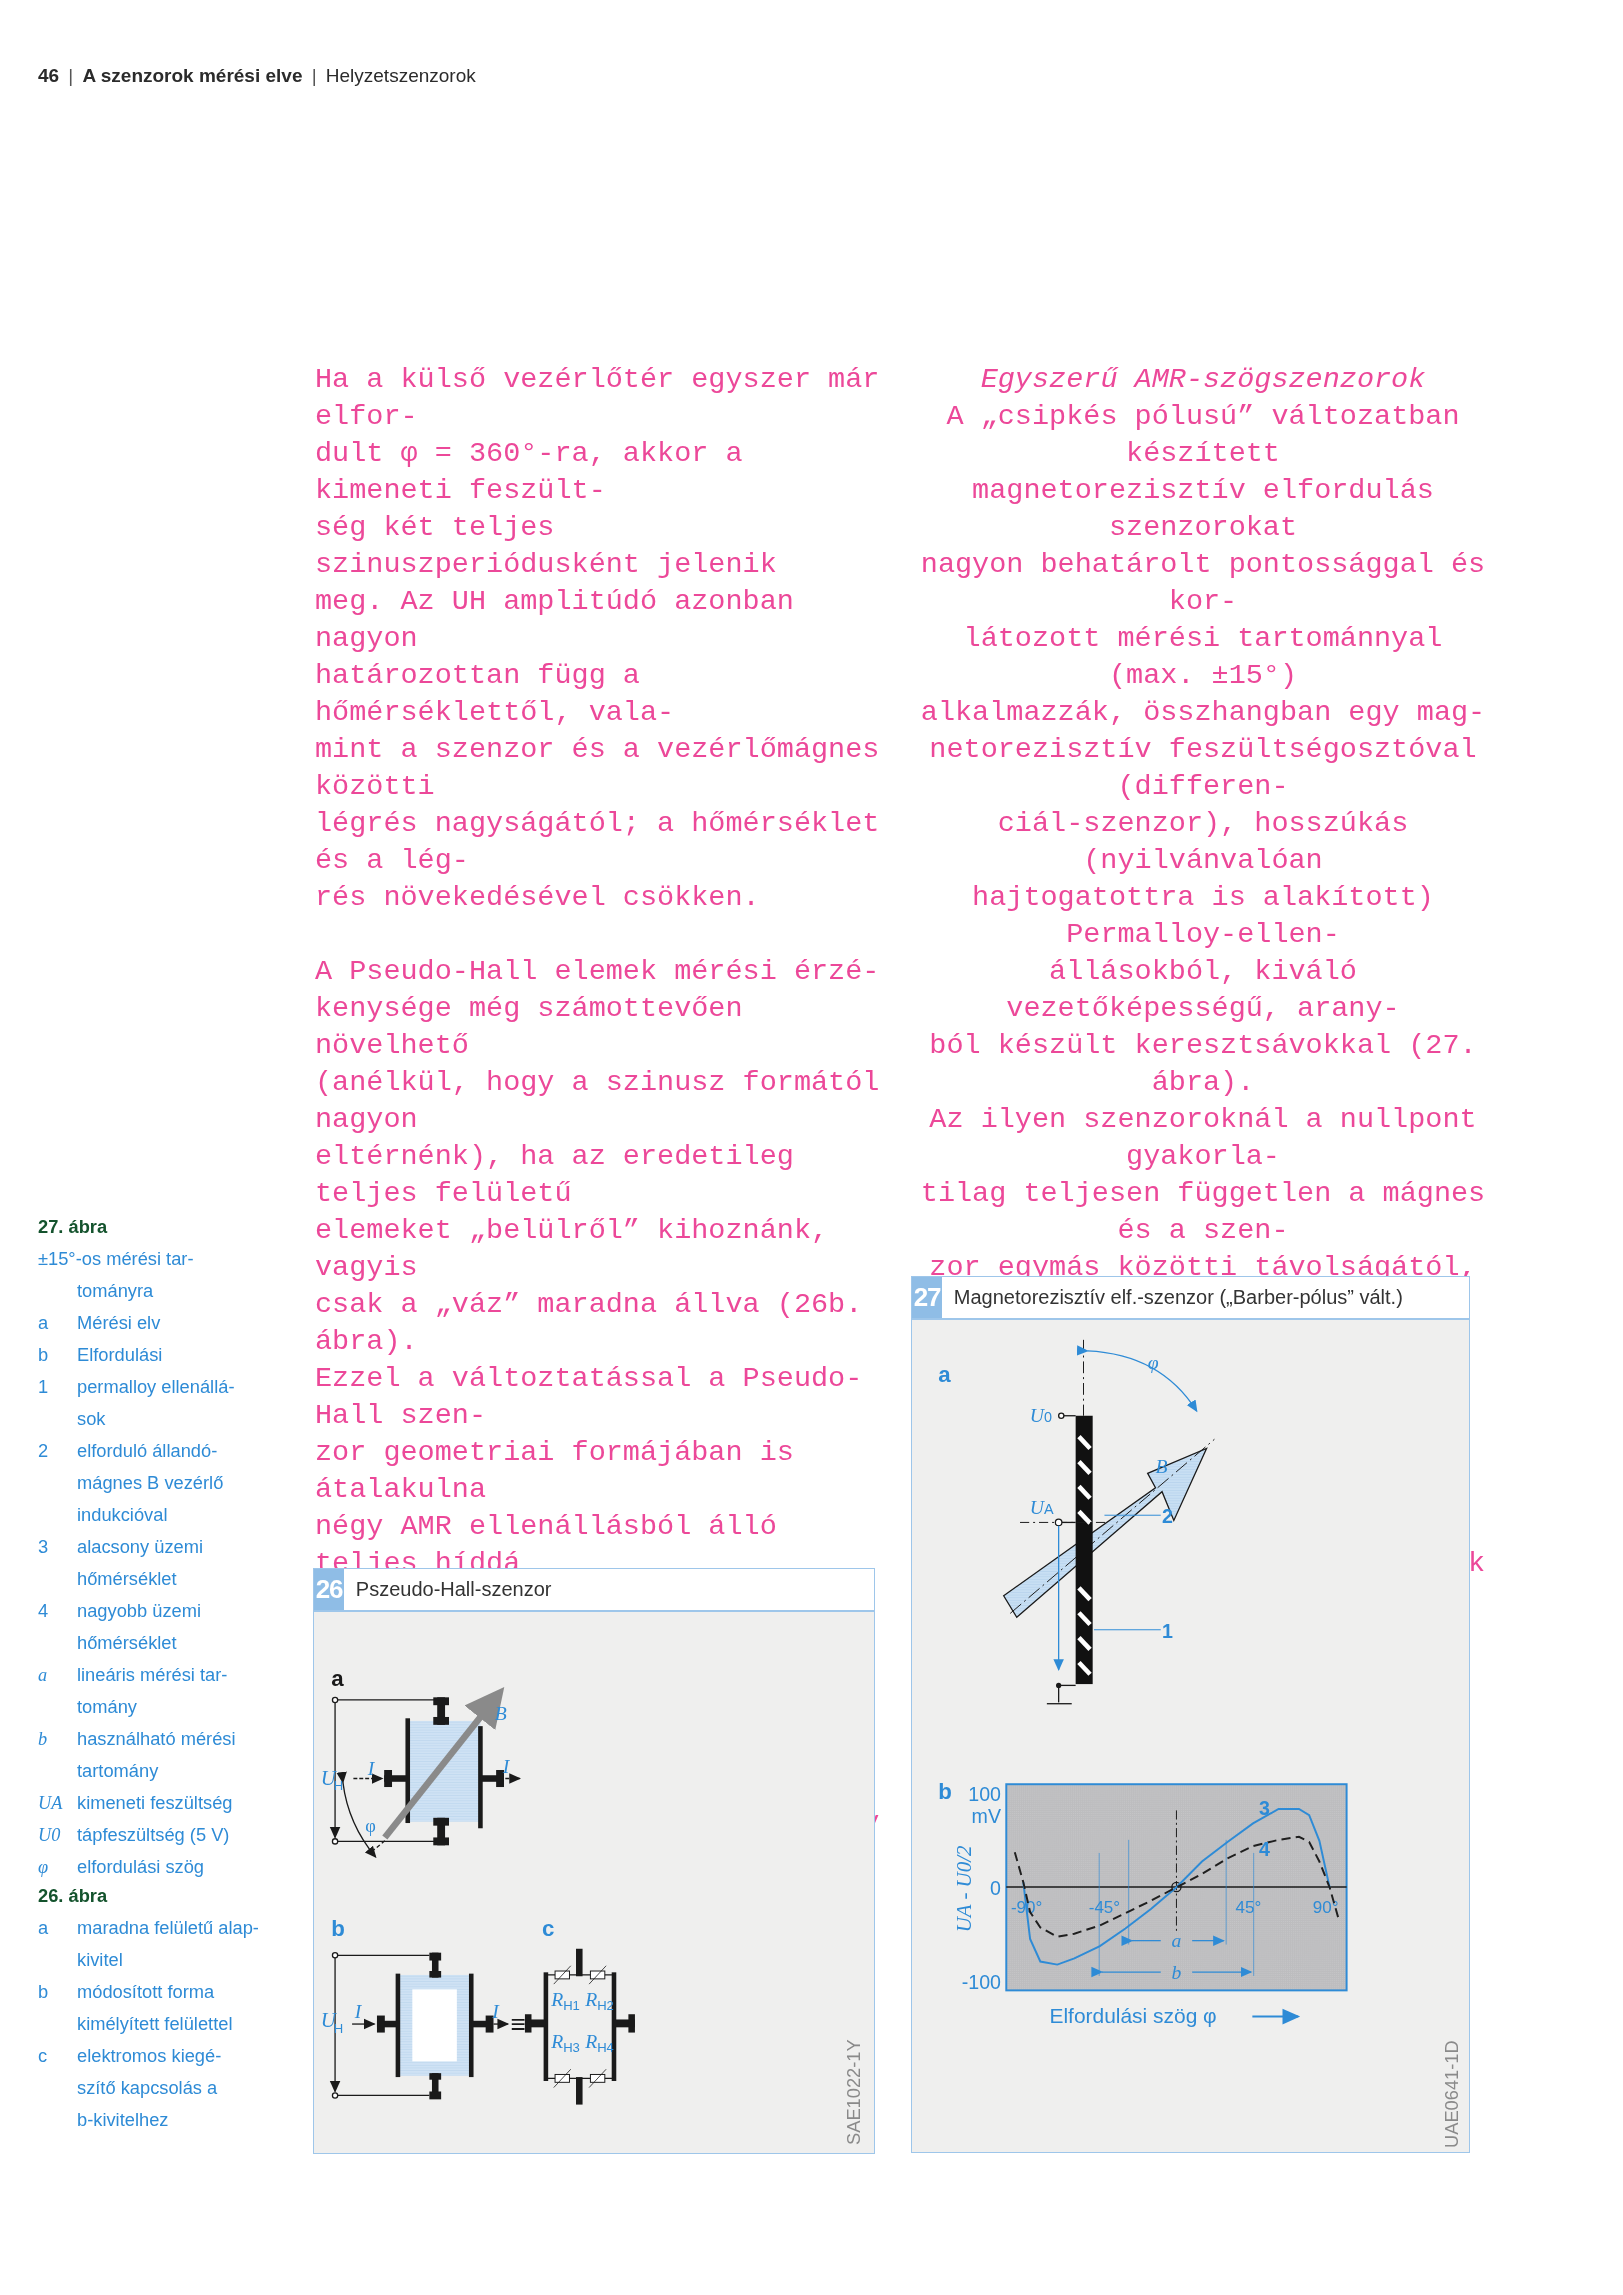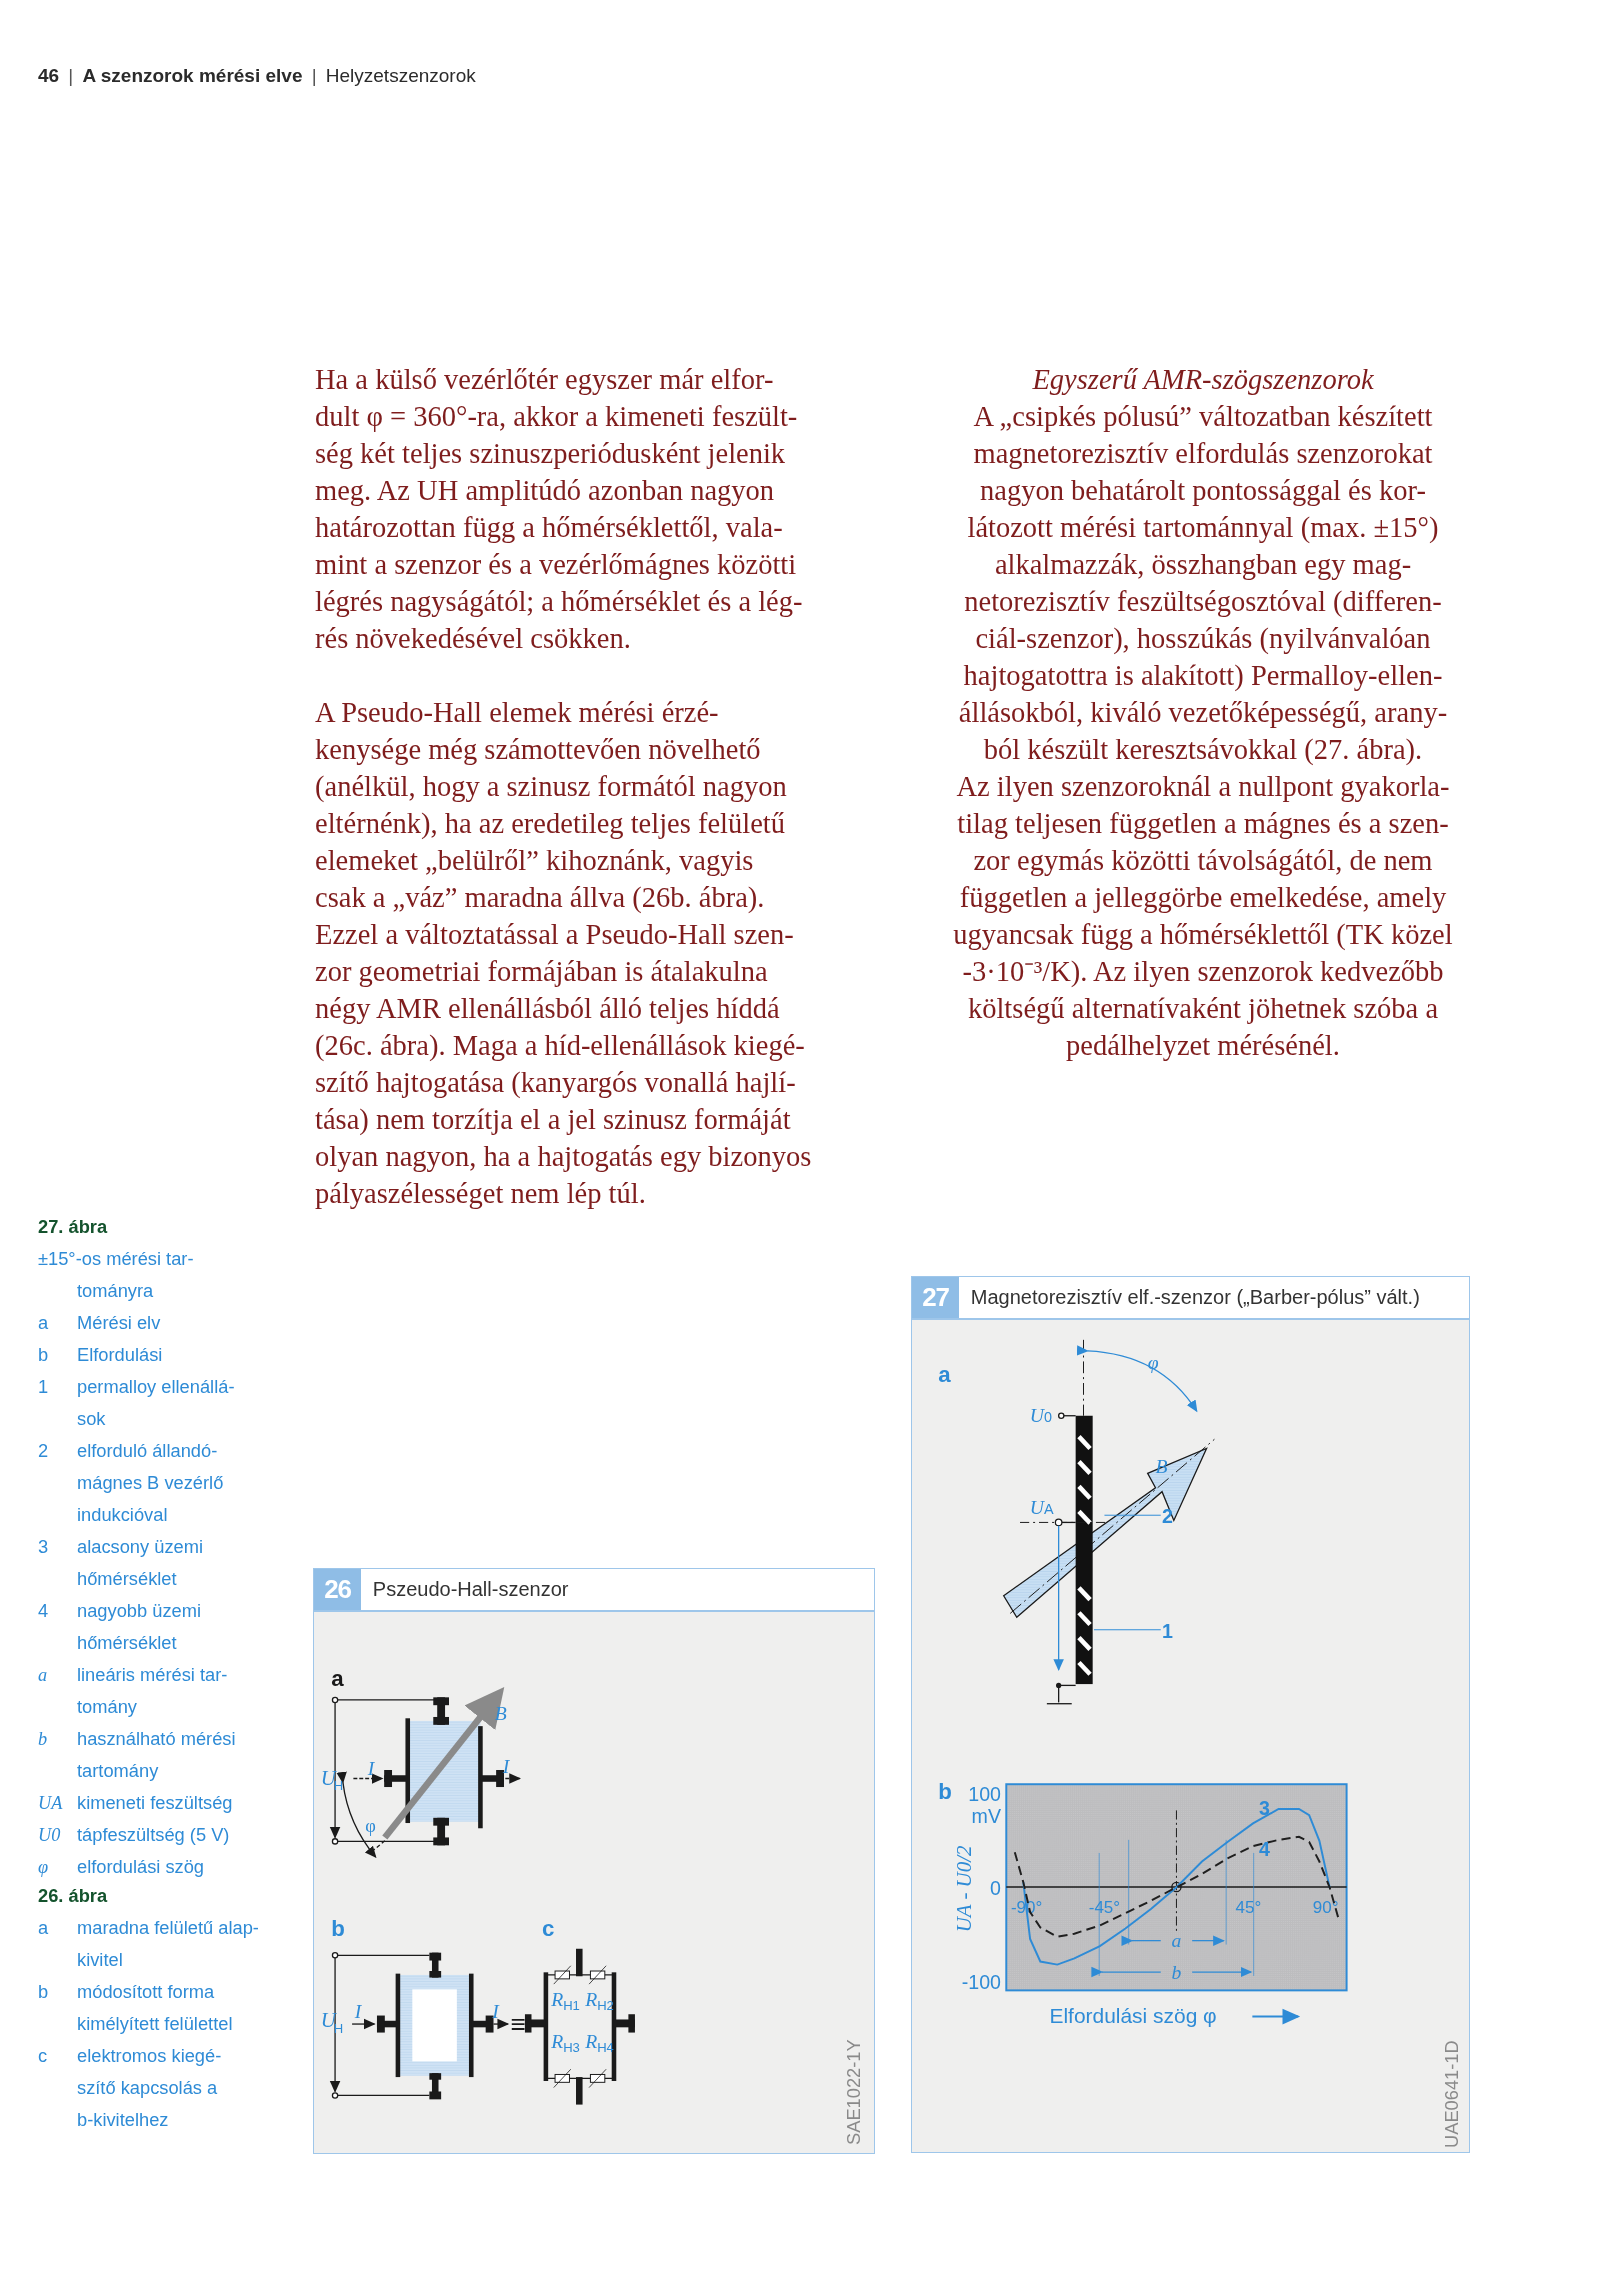--- a/index.html
+++ b/index.html
@@ -4,40 +4,40 @@
 <style>
   html, body { margin:0; padding:0; }
   body { width:1623px; height:2295px; background:#ffffff; position:relative; overflow:hidden; color:#2a2a2a; }
 
   
   #running-header { position:absolute; left:38px; top:65px; font-family:"Liberation Sans", sans-serif; font-size:19px; color:#2b2b2b; white-space:nowrap; }
   #running-header .pg, #running-header .chap { font-weight:bold; }
   #running-header .sep { color:#555; margin:0 9.2px; font-weight:normal; }
 
   
-  .col { position:absolute; font-family:Liberation Serif, serif; font-size:28.5px; line-height:37px; color:#7f1d1d; }
+  .col { position:absolute; font-family:Liberation Mono, monospace; font-size:28.5px; line-height:37px; color:#ec4899; }
   #col1 { left:315px; top:361px; width:576px; }
   #col2 { left:915px; top:361px; width:576px;text-align:center; }
   .col p { margin:0 0 37px 0; white-space:pre-line; }
   .col .subhead { font-style:italic; margin:0; }
   .col .tight { margin:0; }
 
   
   #sidebar { position:absolute; left:38px; width:262px; font-family:"Liberation Sans", sans-serif; font-size:18.3px; line-height:32px; color:#2e8bd6; }
   #sidebar .fig-title { font-weight:bold; color:#14532d; }
   .cap-row { display:flex; }
   .cap-key { width:39px; flex:none; }
   .cap-key.it { font-family:"Liberation Serif", serif; font-style:italic; }
   .cap-val { flex:1; }
   .cap-indent { padding-left:39px; }
 
   
   .figbox { position:absolute; background:#efefee; border:1.3px solid #9ec6ea; box-sizing:border-box; }
   .fighead { position:absolute; left:0; top:0; right:0; height:41px; background:#ffffff; border-bottom:2px solid #9ec6ea; display:flex; align-items:center; }
-  .fignum { width:47px; height:41px; background:#8fbde6; color:#ffffff; font-family:"Liberation Sans", sans-serif; font-weight:bold; font-size:26px; display:flex; align-items:center; justify-content:center; letter-spacing:-1.3px; }
+  .fignum { width:30px; height:41px; background:#8fbde6; color:#ffffff; font-family:"Liberation Sans", sans-serif; font-weight:bold; font-size:26px; display:flex; align-items:center; justify-content:center; letter-spacing:-1.3px; }
   .figtitle { font-family:"Liberation Sans", sans-serif; font-size:20px; color:#333; margin-left:11.8px; white-space:nowrap; }
   .figsvg { position:absolute; left:0; top:0; }
   .sublabel { font-family:"Liberation Sans", sans-serif; font-weight:bold; font-size:34px; }
   .code { position:absolute; font-family:"Liberation Sans", sans-serif; font-size:18.3px; color:#8a8a8a; transform:rotate(-90deg); transform-origin:left top; white-space:nowrap; }
 </style>
 </head>
 <body>
 
 <div id="running-header">
   <span class="pg">46</span><span class="sep">|</span><span class="chap">A szenzorok mérési elve</span><span class="sep">|</span><span class="sec">Helyzetszenzorok</span>

